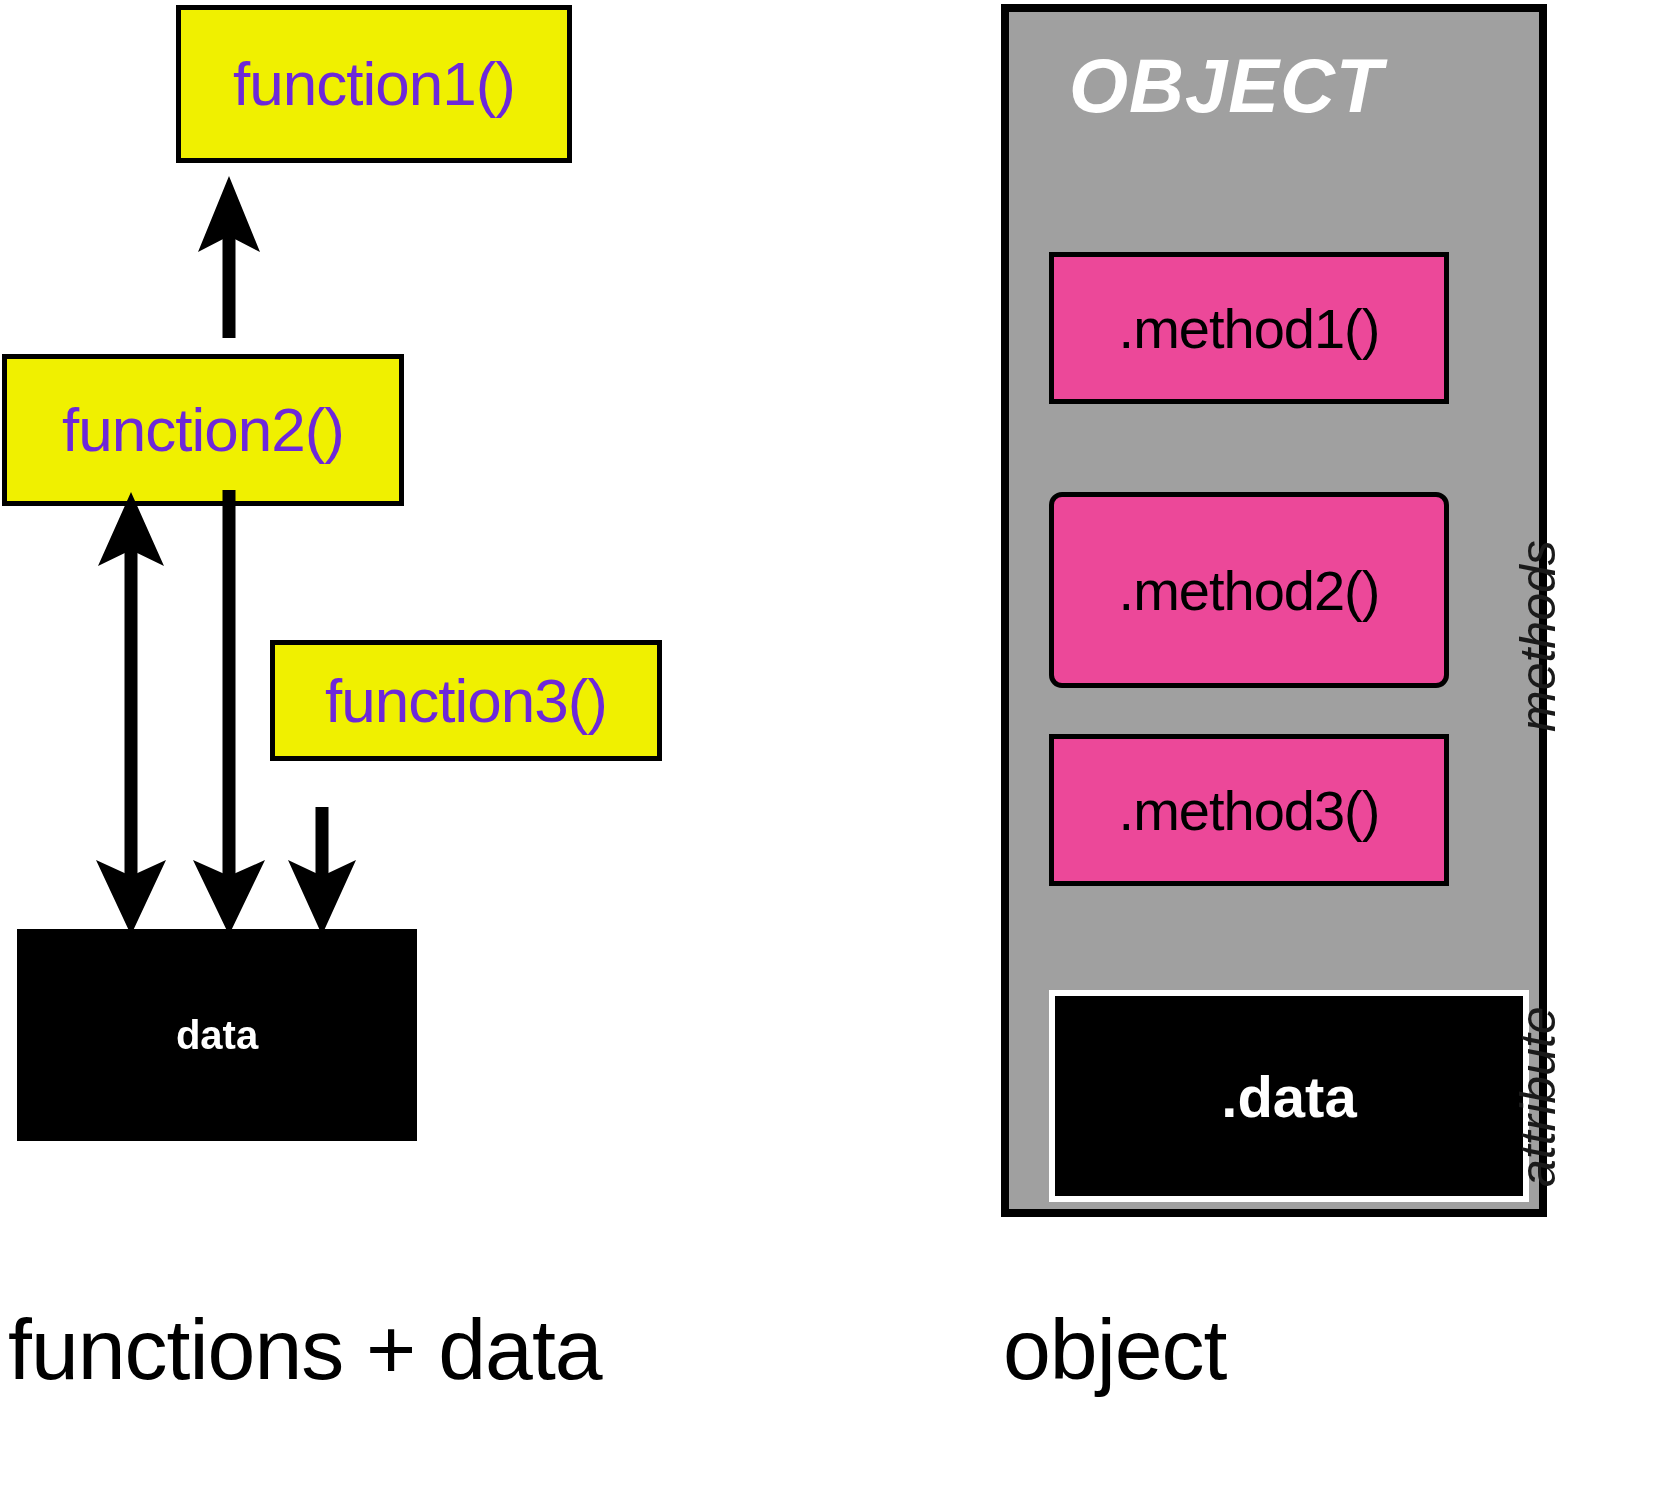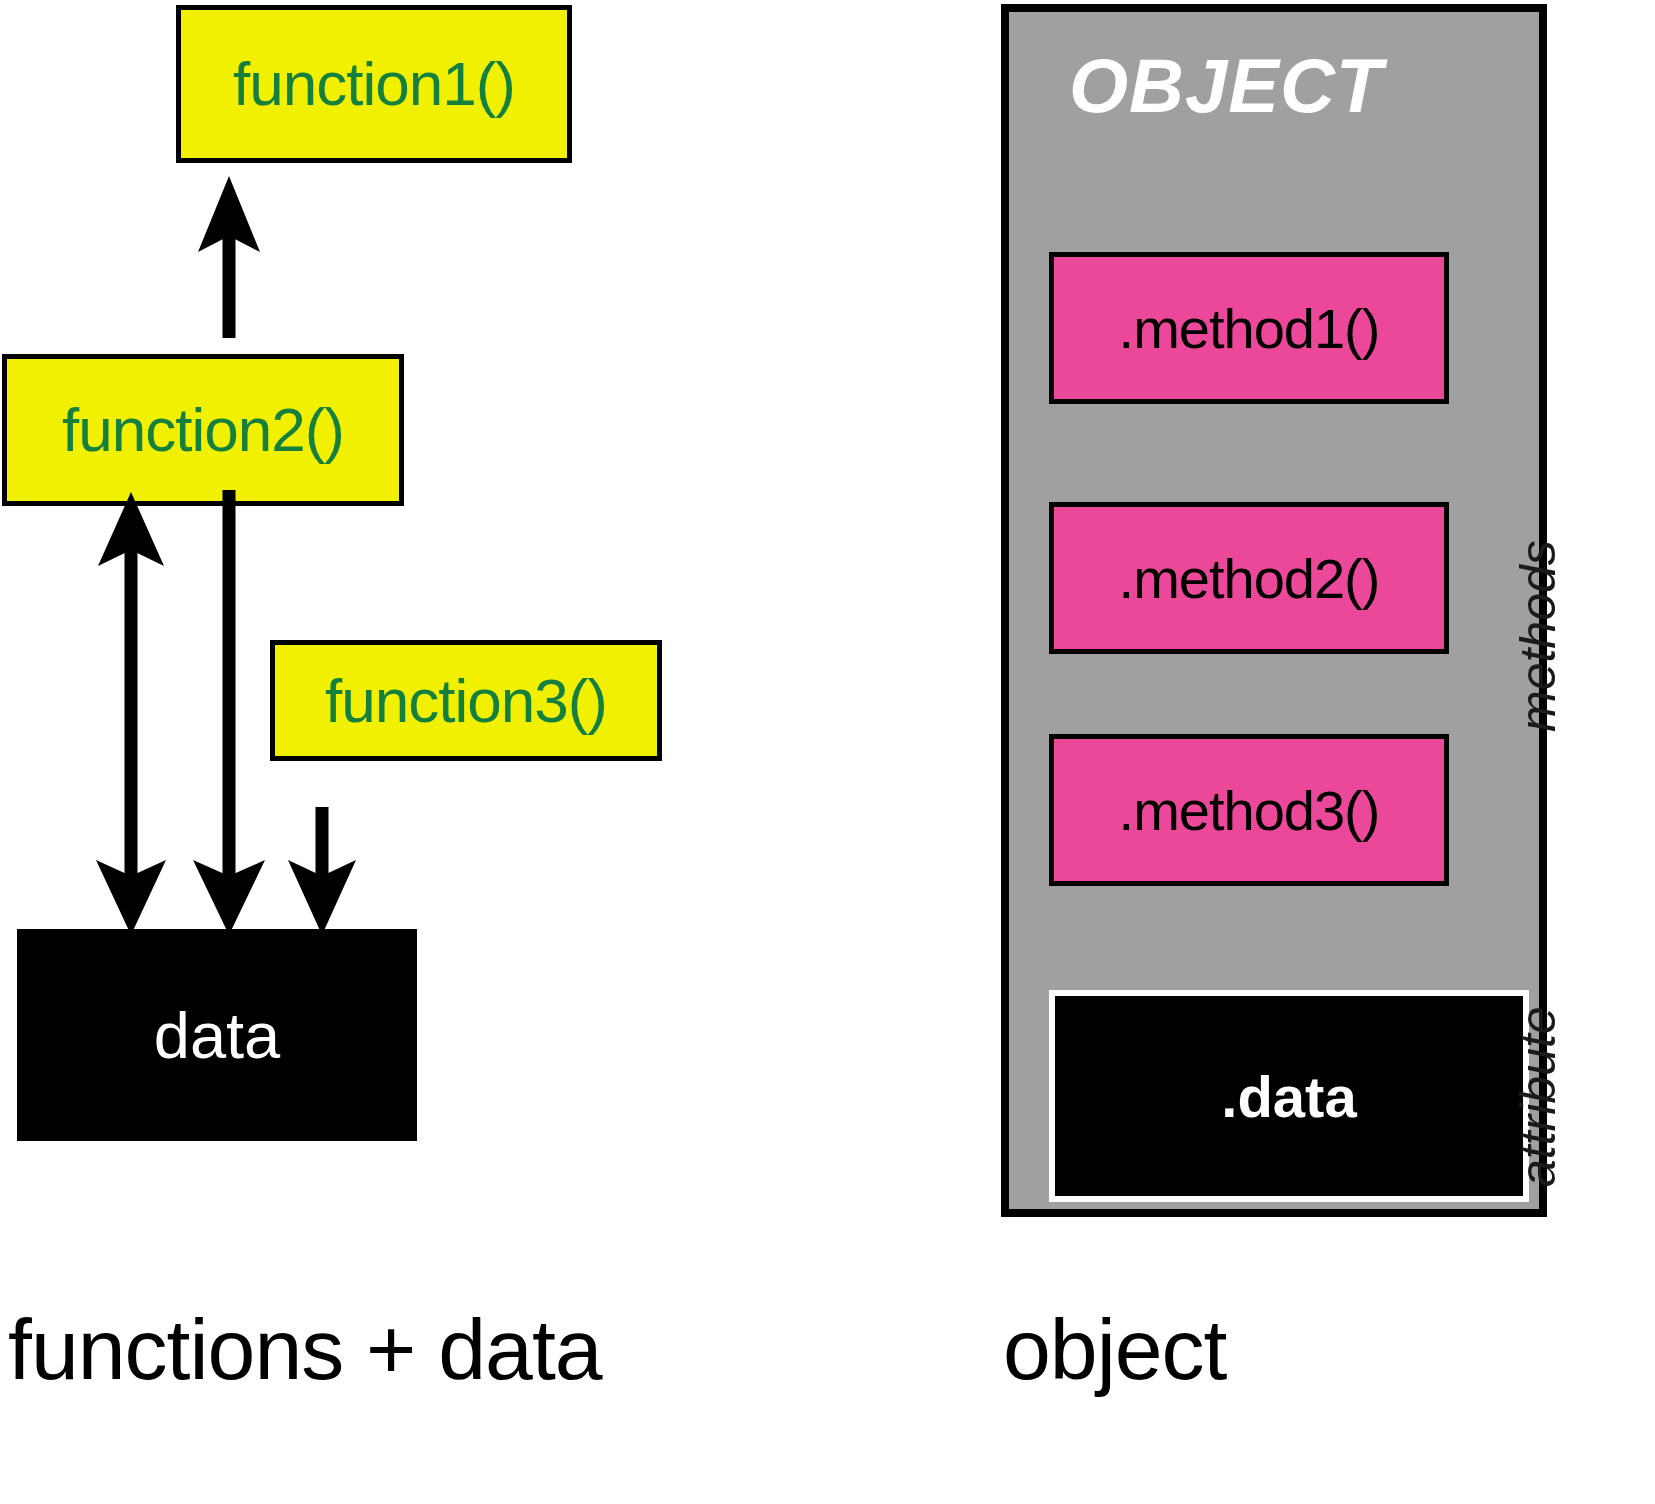--- a/index.html
+++ b/index.html
@@ -19,31 +19,31 @@
   .box {
     position: absolute;
     box-sizing: border-box;
     display: flex;
     align-items: center;
     justify-content: center;
   }
   .fn-box {
     background: #f0f000;
     border: 5px solid #000000;
-    color: #15803d;
+    color: #6d28d9;
     font-size: 62px;
     font-weight: 400;
     line-height: 1;
     letter-spacing: -1px;
   }
   .data-box {
     background: #000000;
     color: #ffffff;
-    font-size: 65px;
-    font-weight: normal;
+    font-size: 40px;
+    font-weight: bold;
     letter-spacing: 0px;
   }
 
   
   #function1-box { left: 176px;  top: 5px;    width: 396px;  height: 158px; }
   #function2-box { left: 2px;    top: 338px;  width: 402px;  height: 152px; margin-top: 16px; }
   #function3-box { left: 270px;  top: 640px;  width: 392px;  height: 121px; }
   #data-box      { left: 17px;   top: 929px;  width: 400px;  height: 212px; }
 
   
@@ -83,21 +83,21 @@
     background: #ec4899;
     border: 5px solid #000000;
     color: #000000;
     font-size: 56px;
     display: flex;
     align-items: center;
     justify-content: center;
     letter-spacing: -1px;
   }
   #method1-box { left: 40px; top: 240px; width: 400px; height: 152px; }
-  #method2-box { left: 40px; top: 490px; width: 400px; height: 152px; }
+  #method2-box { left: 40px; top: 480px; width: 400px; height: 196px; border-radius: 13px; }
   #method3-box { left: 40px; top: 722px; width: 400px; height: 152px; }
 
   #attribute-data-box {
     position: absolute;
     box-sizing: border-box;
     left: 40px;
     top: 978px;
     width: 480px;
     height: 212px;
     background: #000000;

